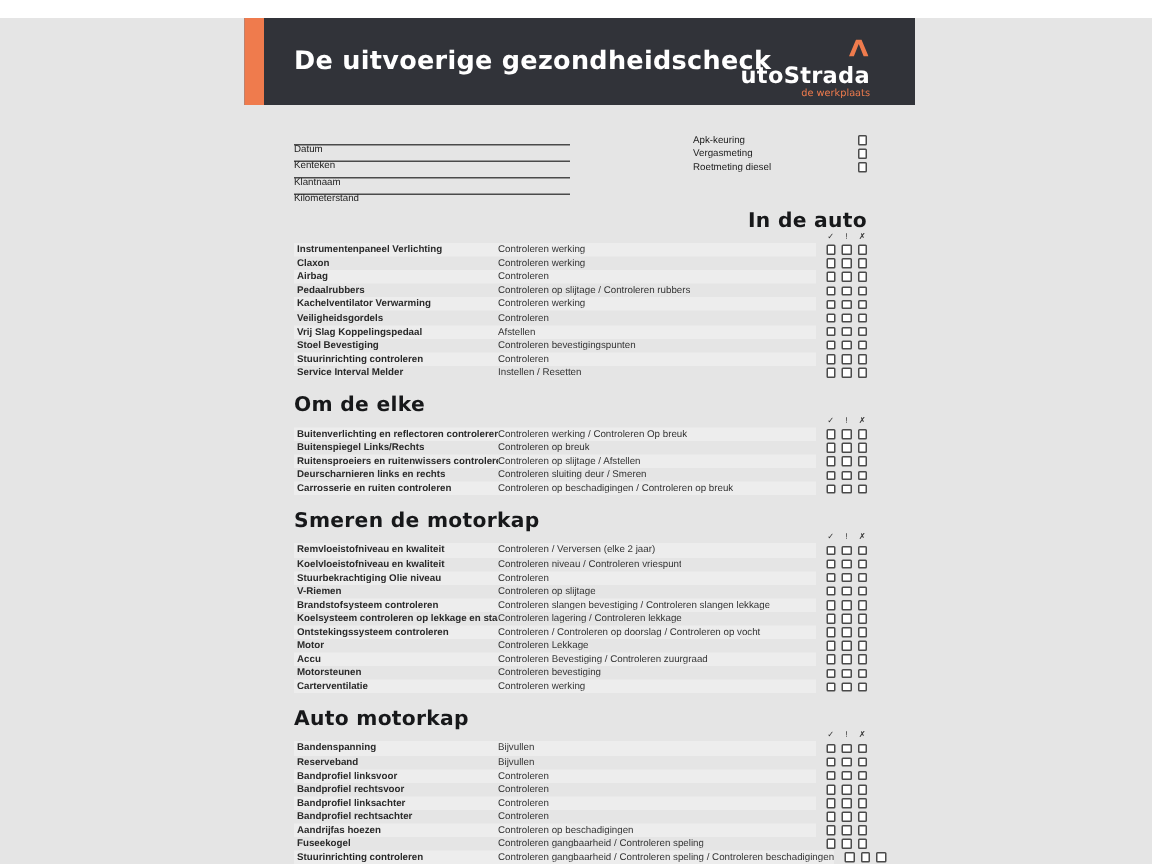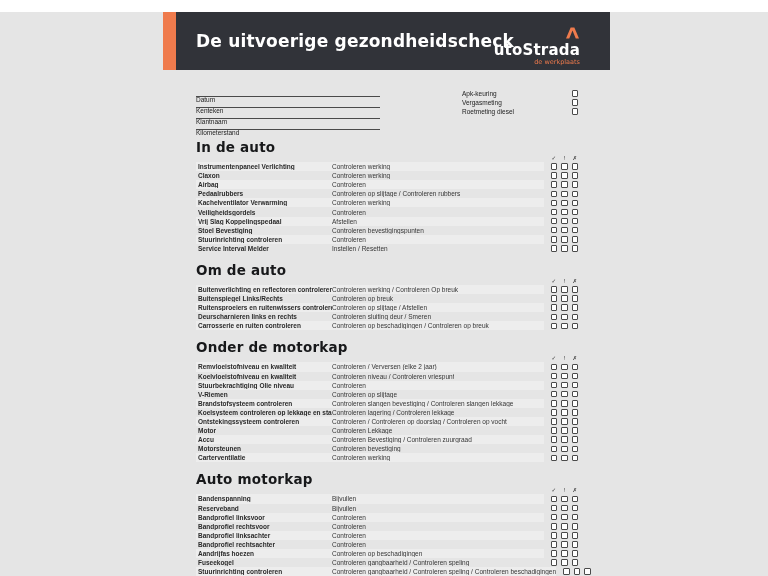--- a/index.html
+++ b/index.html
@@ -43,21 +43,21 @@
   .cbx {
     width:6.5px; height:6.5px; border:1px solid #4a4a4a; background:#fff;
     border-radius:1px; flex:0 0 auto;
   }
   
   .sections { position:absolute; left:196px; top:120px; width:382px; }
   .section-title {
     font-size:13.5px; font-weight:bold; color:#17181a; line-height:15px;
     font-family:"DejaVu Sans", sans-serif; margin-top:10px; letter-spacing:.2px;
   }
-  .section:first-child .section-title { margin-top:8px; }
+  .section:first-child .section-title { margin-top:8px;text-align:right; }
   .symbols {
     height:6px; display:flex; justify-content:flex-end; align-items:center;
     gap:4px; margin-bottom:1px;
   }
   .symbols .sym {
     width:6.5px; text-align:center; font-size:5.5px; line-height:6px; color:#333;
   }
   .rows { width:100%; }
   .row { display:flex; align-items:stretch; height:9.1px; }
   .row-band { flex:1; display:flex; align-items:center; margin-right:7px; padding-left:2px; }
@@ -244,21 +244,21 @@
     <div class="row-boxes">
       <span class="cbx"></span>
       <span class="cbx"></span>
       <span class="cbx"></span>
     </div>
   </div>
 </div>
   </div>
 
   <div class="section">
-    <div class="section-title">Om de auto</div>
+    <div class="section-title">Om de elke</div>
     <div class="symbols">
       <span class="sym">✓</span>
       <span class="sym">!</span>
       <span class="sym">✗</span>
     </div>
     <div class="rows">
   <div class="row alt">
     <div class="row-band">
       <span class="row-item">Buitenverlichting en reflectoren controleren</span>
       <span class="row-action">Controleren werking / Controleren Op breuk</span>
@@ -314,21 +314,21 @@
     <div class="row-boxes">
       <span class="cbx"></span>
       <span class="cbx"></span>
       <span class="cbx"></span>
     </div>
   </div>
 </div>
   </div>
 
   <div class="section">
-    <div class="section-title">Onder de motorkap</div>
+    <div class="section-title">Smeren de motorkap</div>
     <div class="symbols">
       <span class="sym">✓</span>
       <span class="sym">!</span>
       <span class="sym">✗</span>
     </div>
     <div class="rows">
   <div class="row alt">
     <div class="row-band">
       <span class="row-item">Remvloeistofniveau en kwaliteit</span>
       <span class="row-action">Controleren / Verversen (elke 2 jaar)</span>

